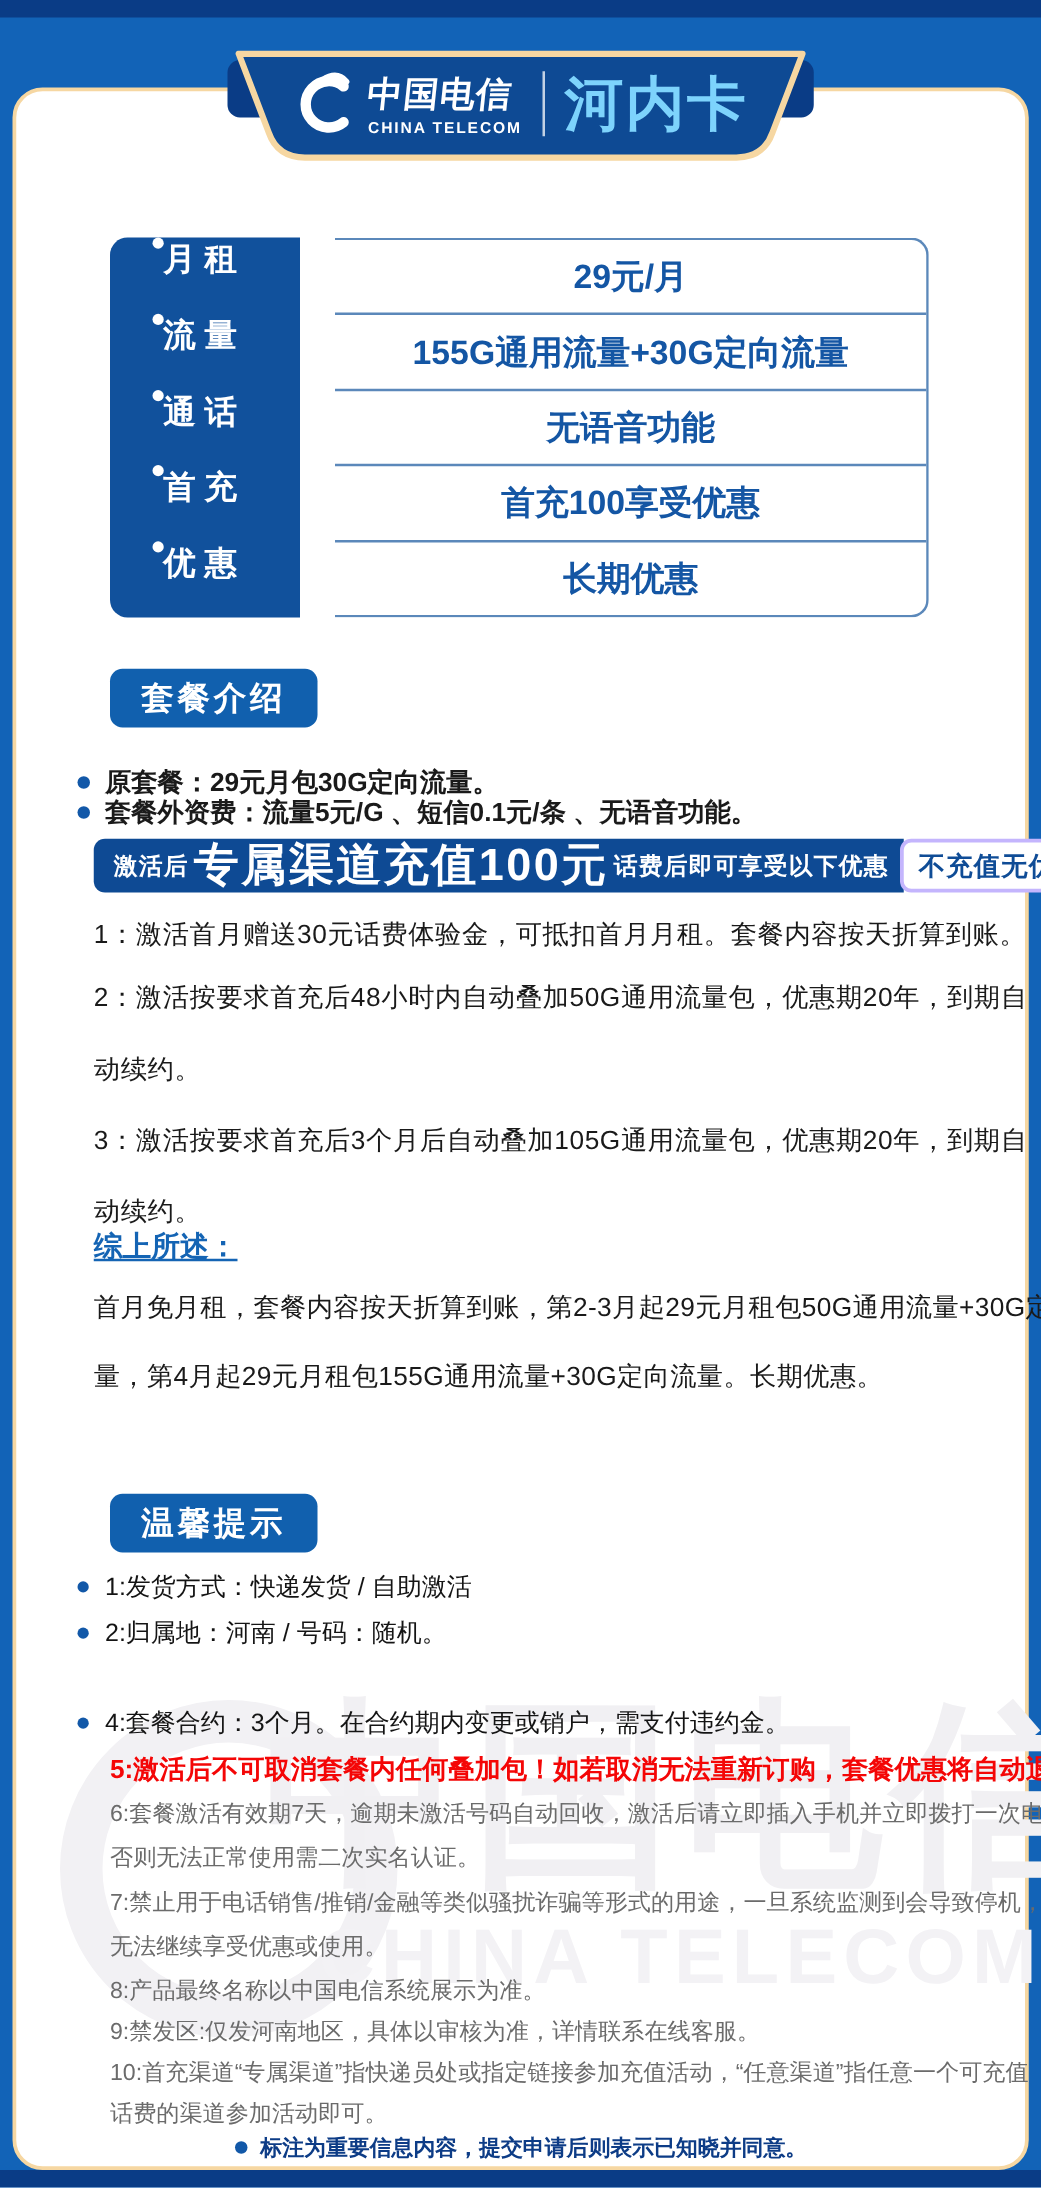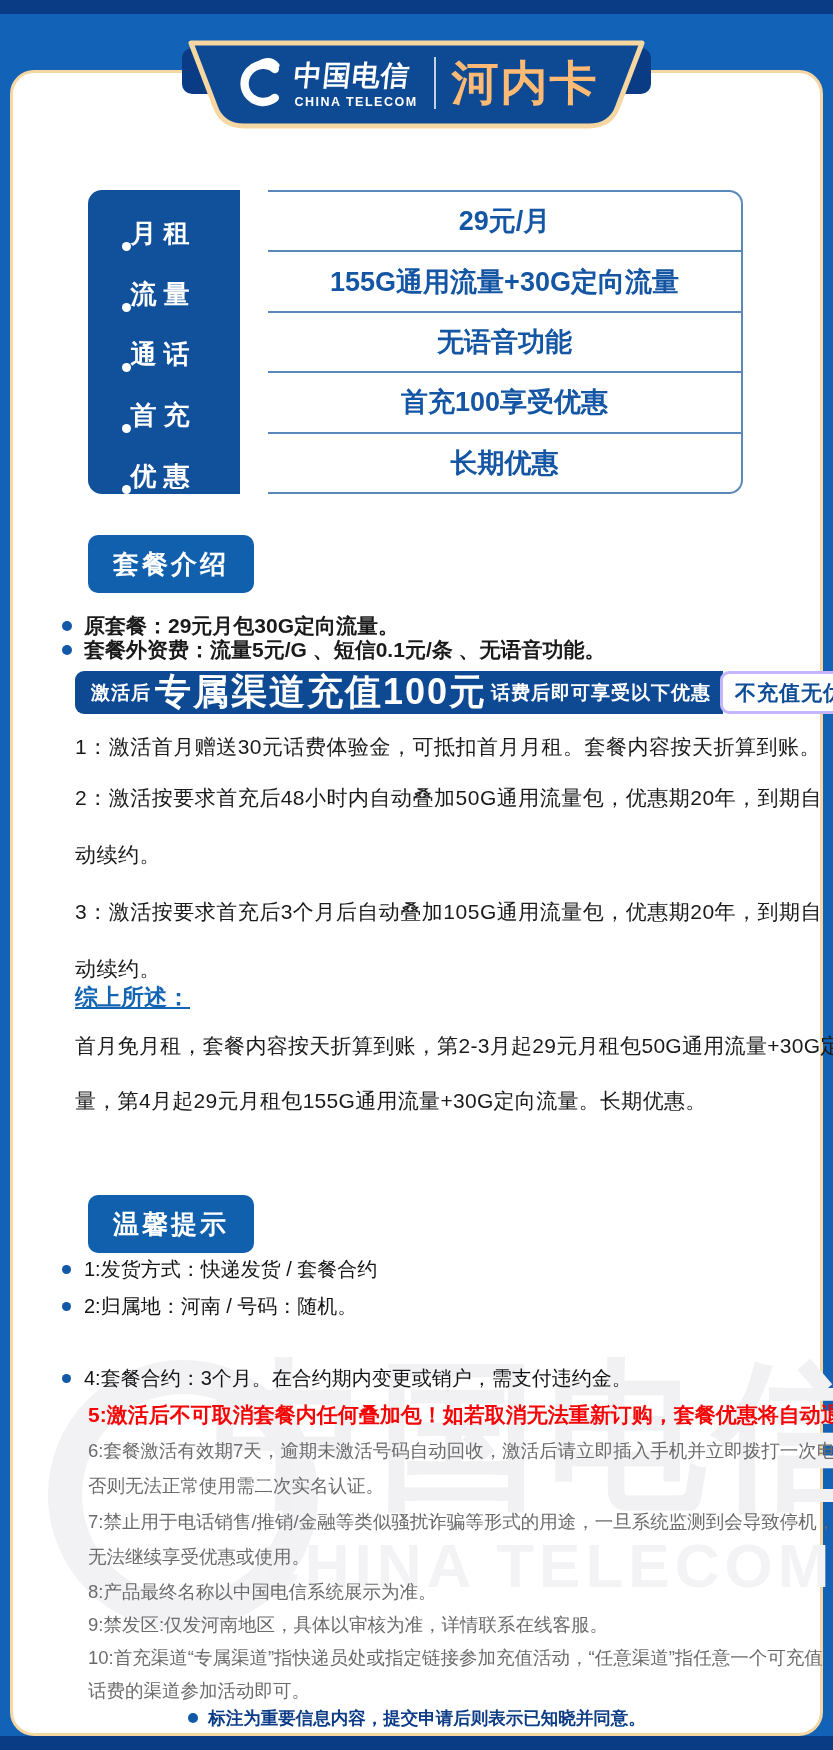--- a/index.html
+++ b/index.html
@@ -24,36 +24,36 @@
   
   .ear { position:absolute; top:48px; width:46px; height:46px; border-radius:10px;
          background:#0a3c86; z-index:3; }
   .banner-wrap { position:absolute; left:185px; top:40px; width:463px; height:92px; z-index:4; }
   .banner-inner { position:absolute; left:0; top:0; width:463px; height:92px;
                   display:flex; align-items:center; justify-content:center; gap:16px; padding-bottom:6px; }
   .logo-group { display:flex; align-items:center; gap:8px; }
   .logo-text-cn { color:#fff; font-size:28px; font-weight:900; letter-spacing:1px; transform:skewX(-6deg); }
   .logo-text-en { color:#fff; font-size:12.5px; font-weight:700; letter-spacing:1.5px; }
   .banner-divider { width:2px; height:52px; background:rgba(255,255,255,.75); }
-  .product-name { color:#fdba74; font-size:47px; font-weight:900; letter-spacing:2px; }
+  .product-name { color:#7dd3fc; font-size:47px; font-weight:900; letter-spacing:2px; }
 
   
   .spec { position:absolute; left:88px; top:190px; width:655px; height:304px; display:flex; }
   .spec-left { width:152px; background:#11519c; border-radius:14px 0 0 14px;
                display:flex; flex-direction:column; position:relative; z-index:2; }
-  .spec-label { flex:1; display:flex; align-items:flex-end; justify-content:center; 
+  .spec-label { flex:1; display:flex; align-items:flex-start; justify-content:center; 
                 color:#fff; font-size:26px; font-weight:700; letter-spacing:7px; }
   .spec-label .dot { width:9px; height:9px; border-radius:50%; background:#fff; flex:0 0 auto; margin-left:-10px; }
   .spec-right { flex:1; background:#fff; border:2px solid #5b88ba; border-left:none;
                 border-radius:0 14px 14px 0; display:flex; flex-direction:column;margin-left:28px; }
   .spec-value { flex:1; display:flex; align-items:center; justify-content:center;
                 color:#1456a4; font-size:27px; font-weight:700; border-bottom:2px solid #5b88ba; }
   .spec-value:last-child { border-bottom:none; }
 
-  .badge { position:absolute; left:88px; width:166px; height:58px; background:#1160ae;
+  .badge { position:absolute; left:88px; width:166px; height:47px; background:#1160ae;
            border-radius:10px; color:#fff; font-size:26px; font-weight:700; letter-spacing:3px;
            display:flex; align-items:center; justify-content:center; }
   .badge.b1 { top:535px; } .badge.b2 { top:1195px; }
 
   .line { position:absolute; white-space:nowrap; }
   .bullet-line { left:62px; color:#1a1a1a; font-size:21px; font-weight:600;
                  display:flex; align-items:center; gap:12px; }
   .bdot { width:10px; height:10px; border-radius:50%; background:#1258a8; flex:0 0 auto; }
 
   .activation-bar { position:absolute; left:75px; top:671px; height:43px; display:flex;border-radius:12px; }
@@ -176,21 +176,21 @@
     <div class="line term-line" style="top:955px;">动续约。</div>
 
     <div class="line summary-title" style="top:982px;">综上所述：</div>
     <div class="line summary-line" style="top:1032px;">首月免月租，套餐内容按天折算到账，第2-3月起29元月租包50G通用流量+30G定向流</div>
     <div class="line summary-line" style="top:1087px;">量，第4月起29元月租包155G通用流量+30G定向流量。长期优惠。</div>
 
     <div class="badge b2">温馨提示</div>
 
     <div class="line tip-line" style="top:1256px;">
       <span class="bdot"></span>
-      <span>1:发货方式：快递发货 / 套餐合约</span>
+      <span>1:发货方式：快递发货 / 自助激活</span>
     </div>
     <div class="line tip-line" style="top:1293px;">
       <span class="bdot"></span>
       <span>2:归属地：河南  /  号码：随机。</span>
     </div>
     <div class="line tip-line" style="top:1365px;">
       <span class="bdot"></span>
       <span>4:套餐合约：3个月。在合约期内变更或销户，需支付违约金。</span>
     </div>
 

